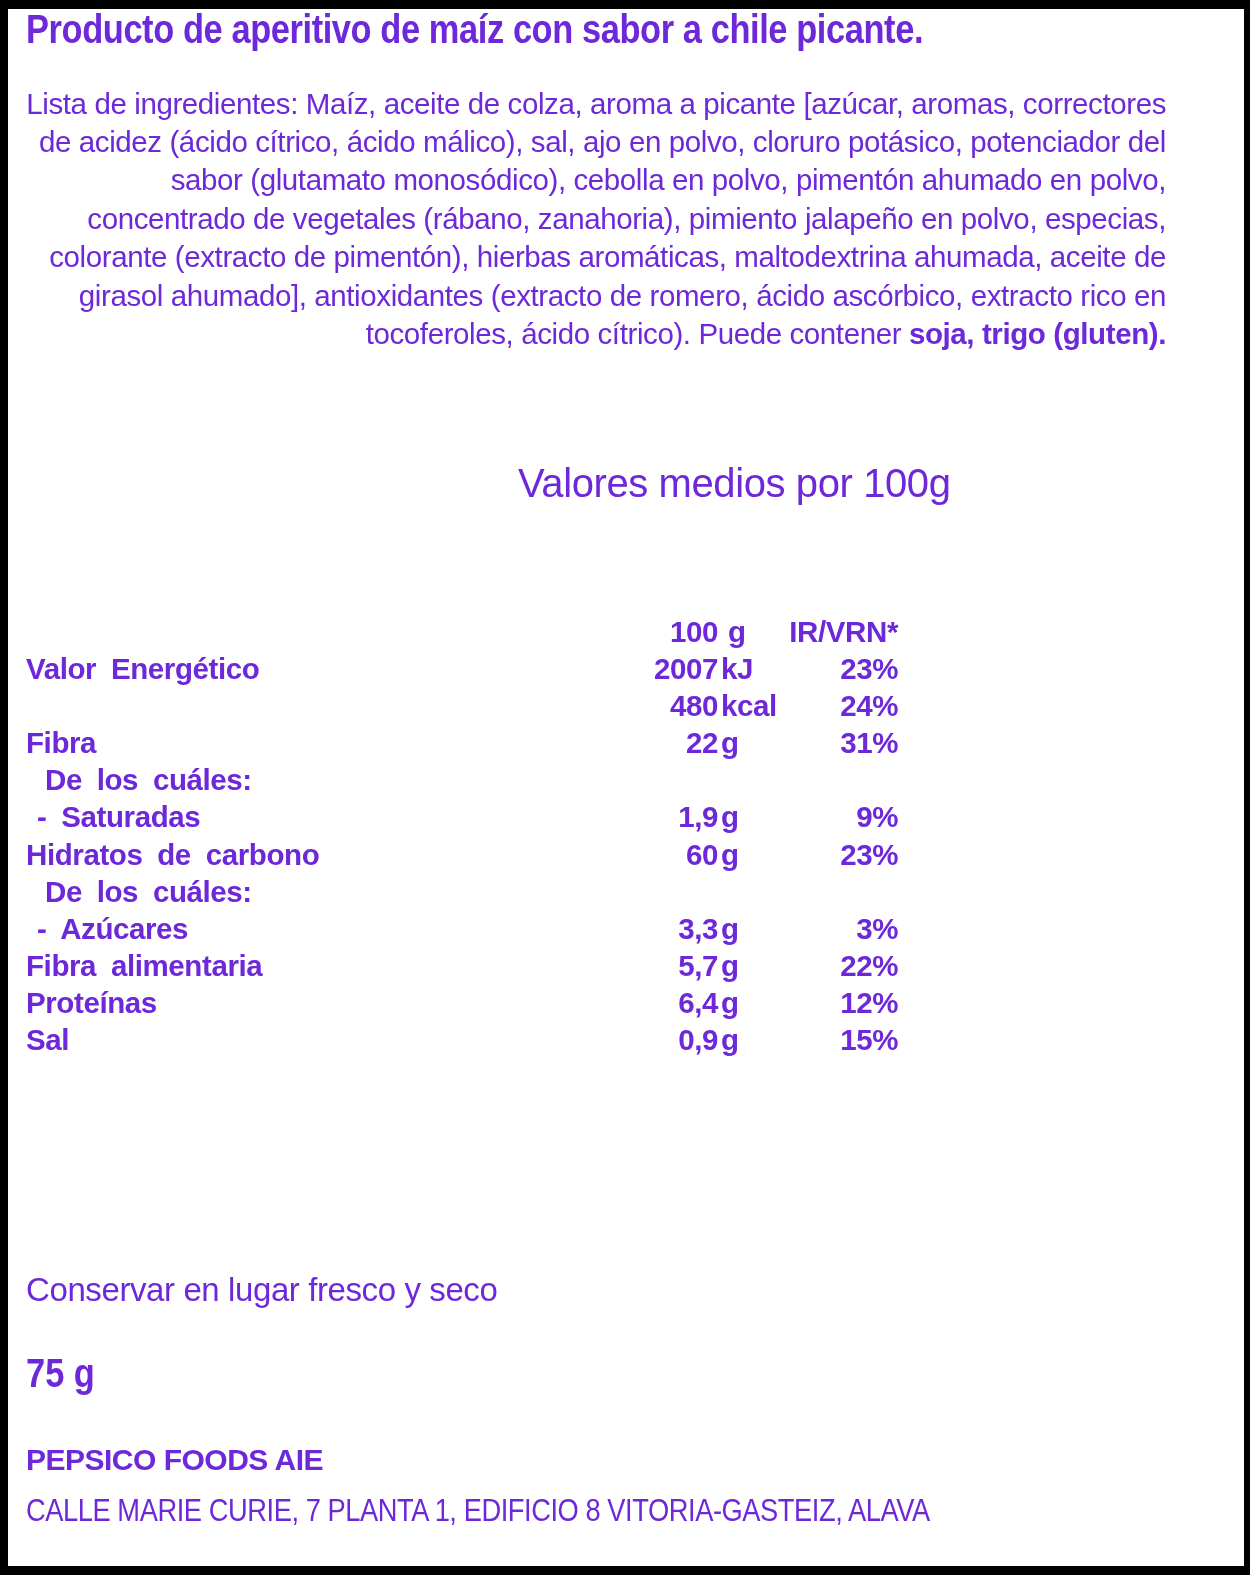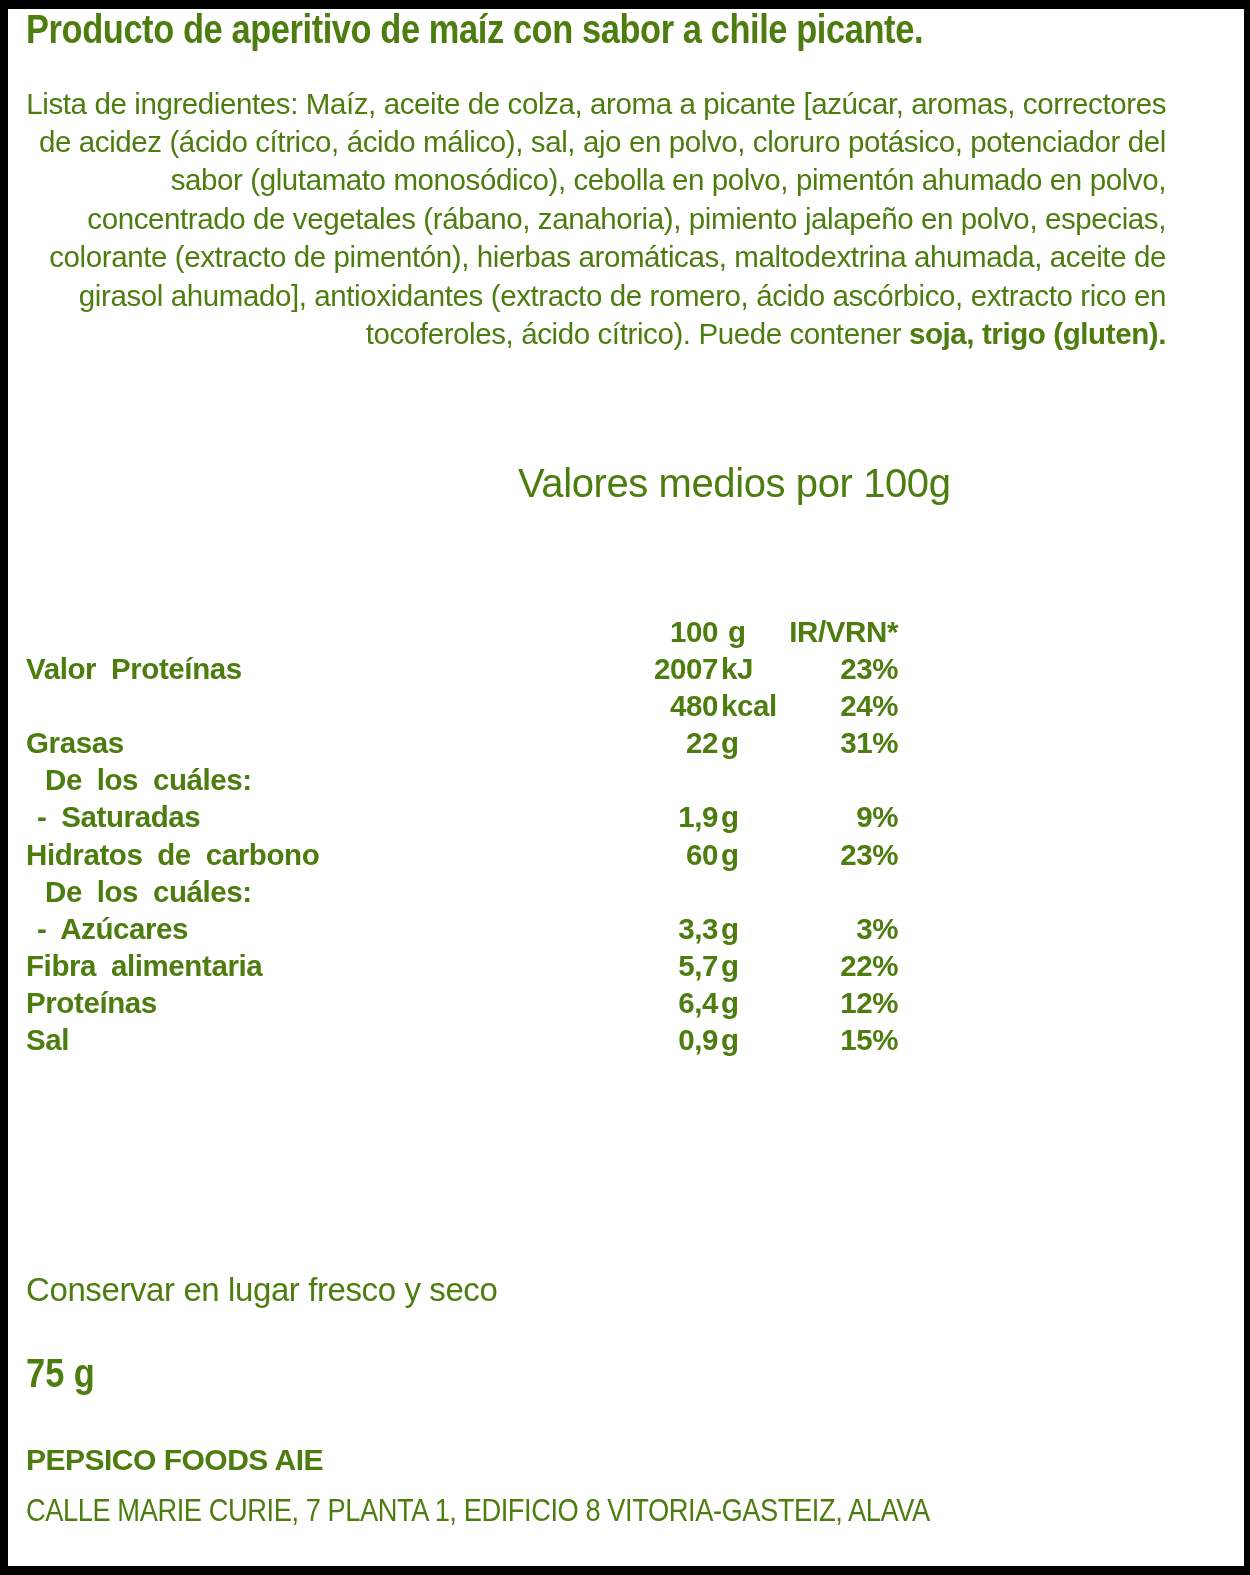--- a/index.html
+++ b/index.html
@@ -4,21 +4,21 @@
 <style>
   html, body { margin: 0; padding: 0; background: #fff; }
   .page {
     position: relative;
     width: 1250px;
     height: 1575px;
     box-sizing: border-box;
     border: solid #000;
     border-width: 9px 6px 9px 8px;
     background: #fff;
-    color: #4d7c0f;
+    color: #6d28d9;
     font-family: "Liberation Sans", "DejaVu Sans", sans-serif;
     overflow: hidden;
   }
   .title {
     position: absolute;
     left: 18px; top: -4px;
     font-size: 41px;
     font-weight: bold;
     line-height: 1.2;
     white-space: nowrap;
@@ -114,35 +114,35 @@
   <div class="ntable">
 
     <div class="nrow">
       <span class="c-label"></span>
       <span class="c-val">100</span>
       <span class="c-unit hdr">g</span>
       <span class="c-pct">IR/VRN*</span>
     </div>
 
     <div class="nrow">
-      <span class="c-label">Valor Proteínas</span>
+      <span class="c-label">Valor Energético</span>
       <span class="c-val">2007</span>
       <span class="c-unit">kJ</span>
       <span class="c-pct">23%</span>
     </div>
 
     <div class="nrow">
       <span class="c-label"></span>
       <span class="c-val">480</span>
       <span class="c-unit">kcal</span>
       <span class="c-pct">24%</span>
     </div>
 
     <div class="nrow">
-      <span class="c-label">Grasas</span>
+      <span class="c-label">Fibra</span>
       <span class="c-val">22</span>
       <span class="c-unit">g</span>
       <span class="c-pct">31%</span>
     </div>
 
     <div class="nrow">
       <span class="c-label indent-a">De los cuáles:</span>
       <span class="c-val"></span>
       <span class="c-unit"></span>
       <span class="c-pct"></span>

